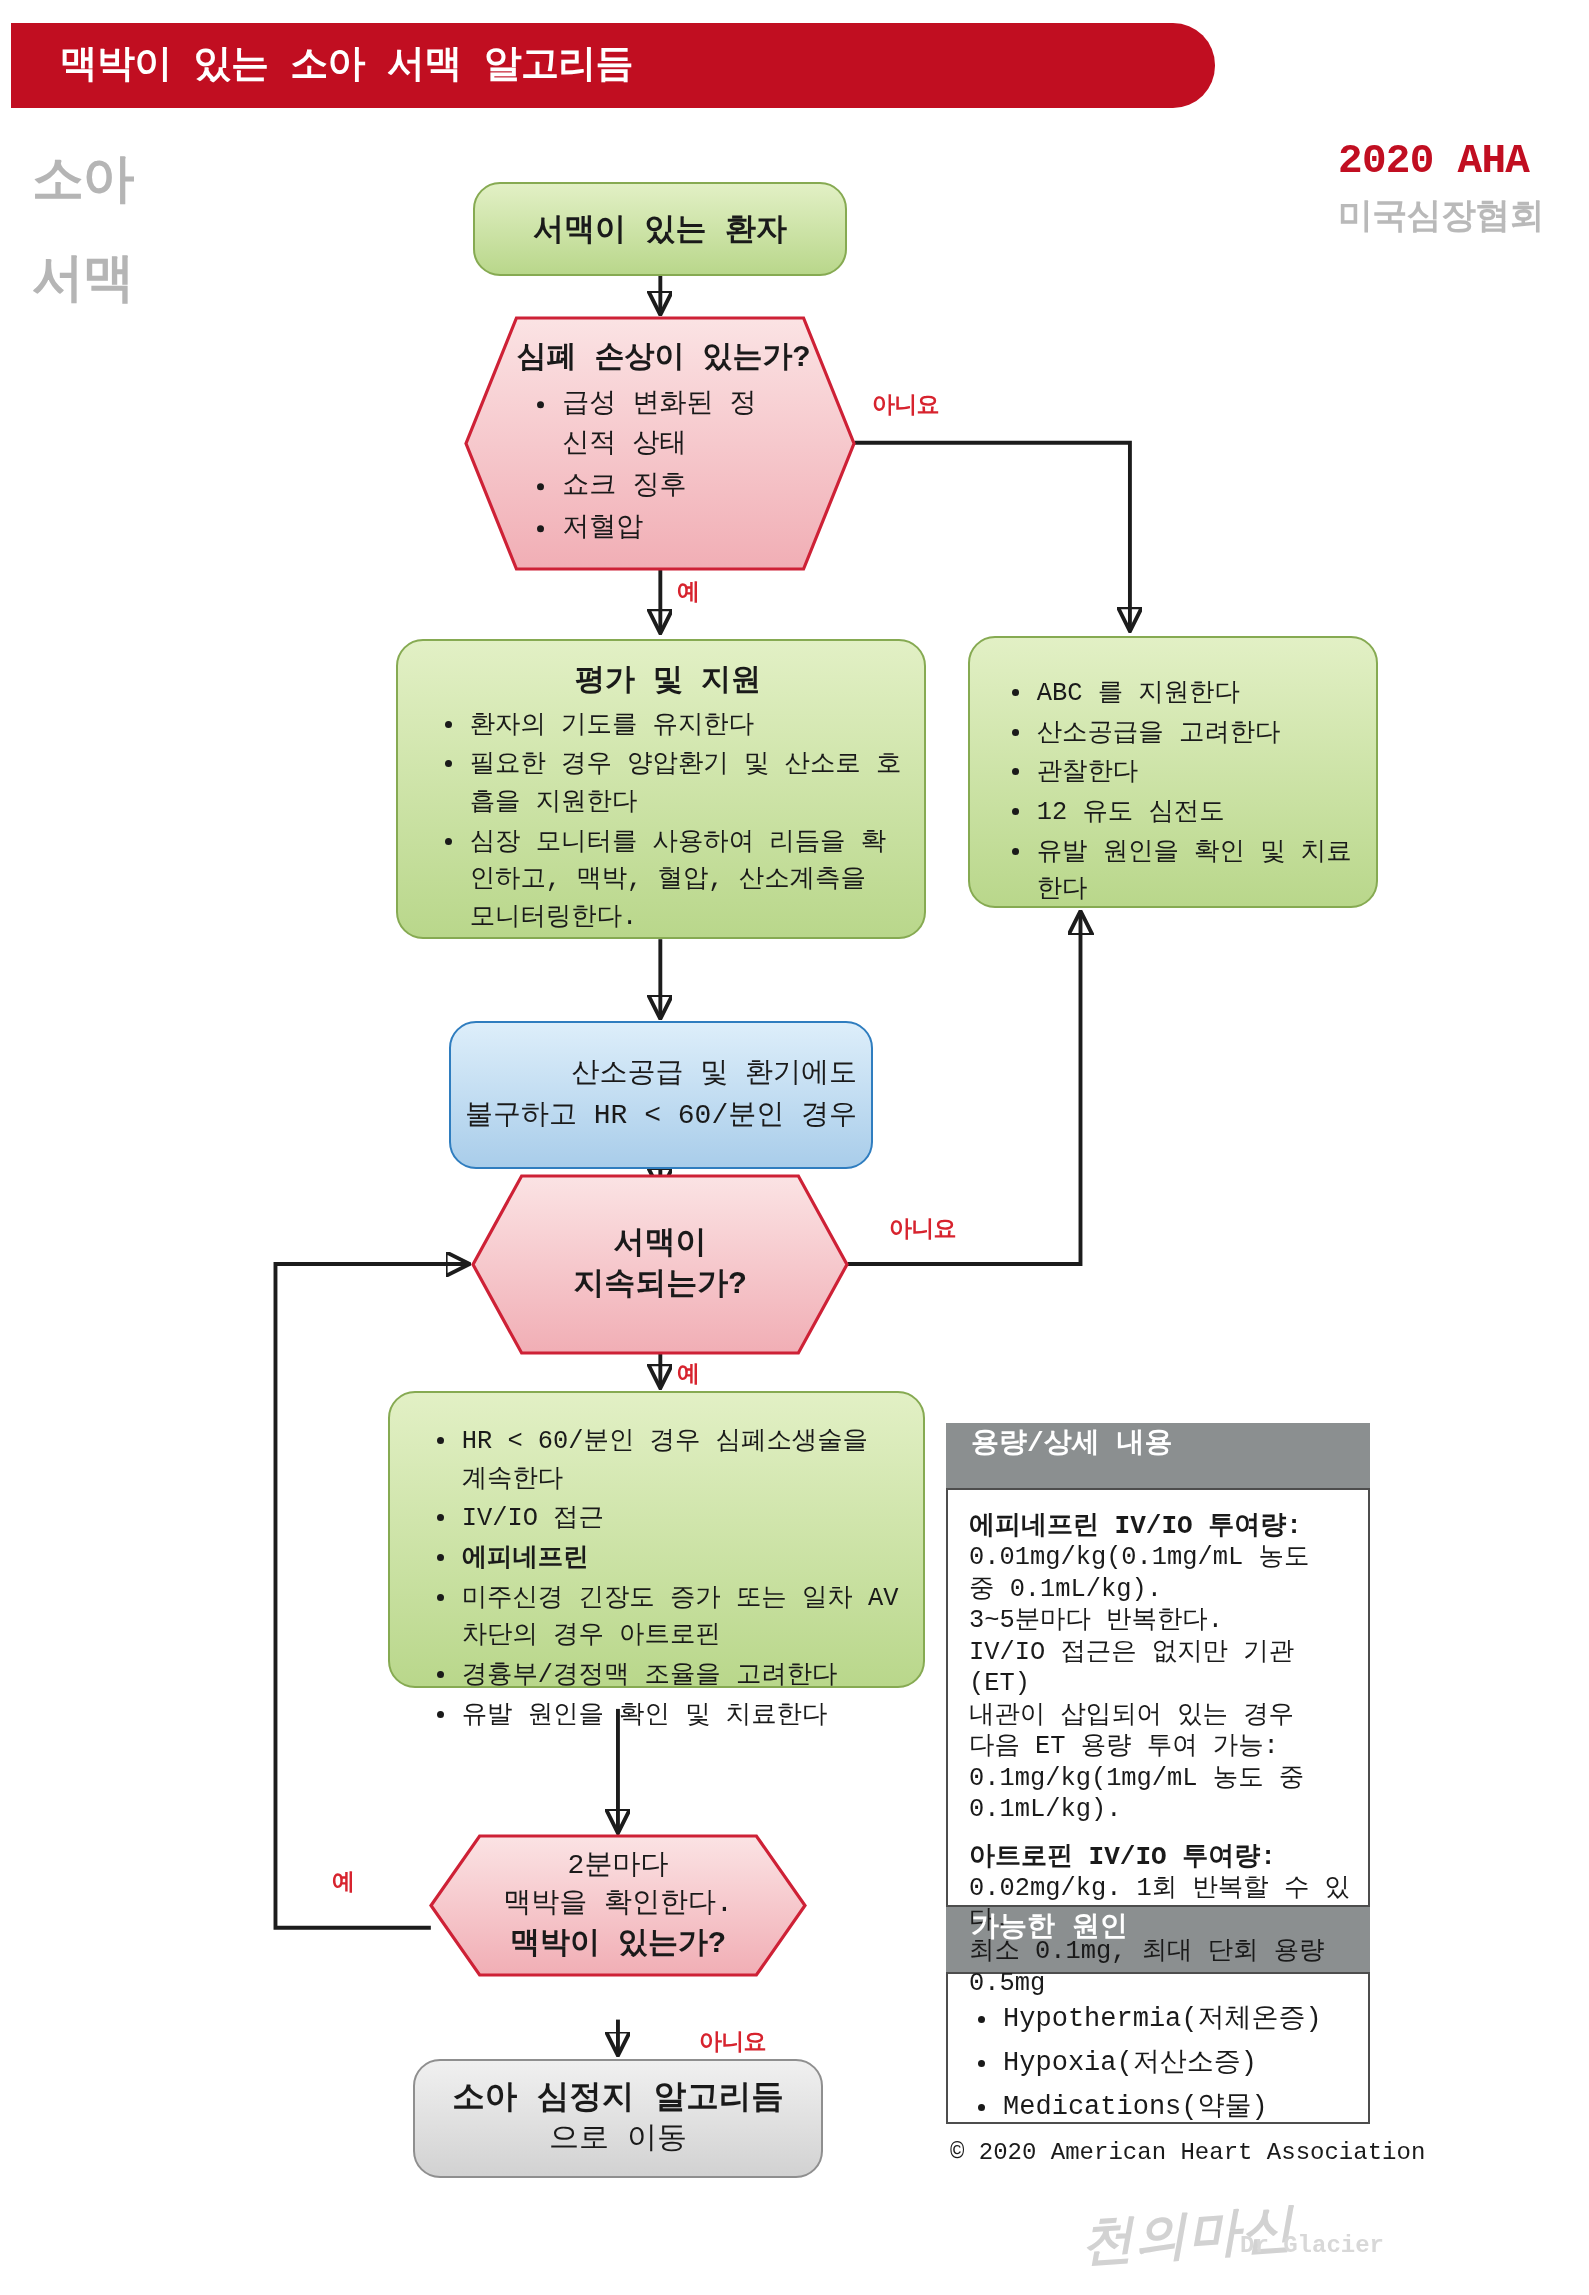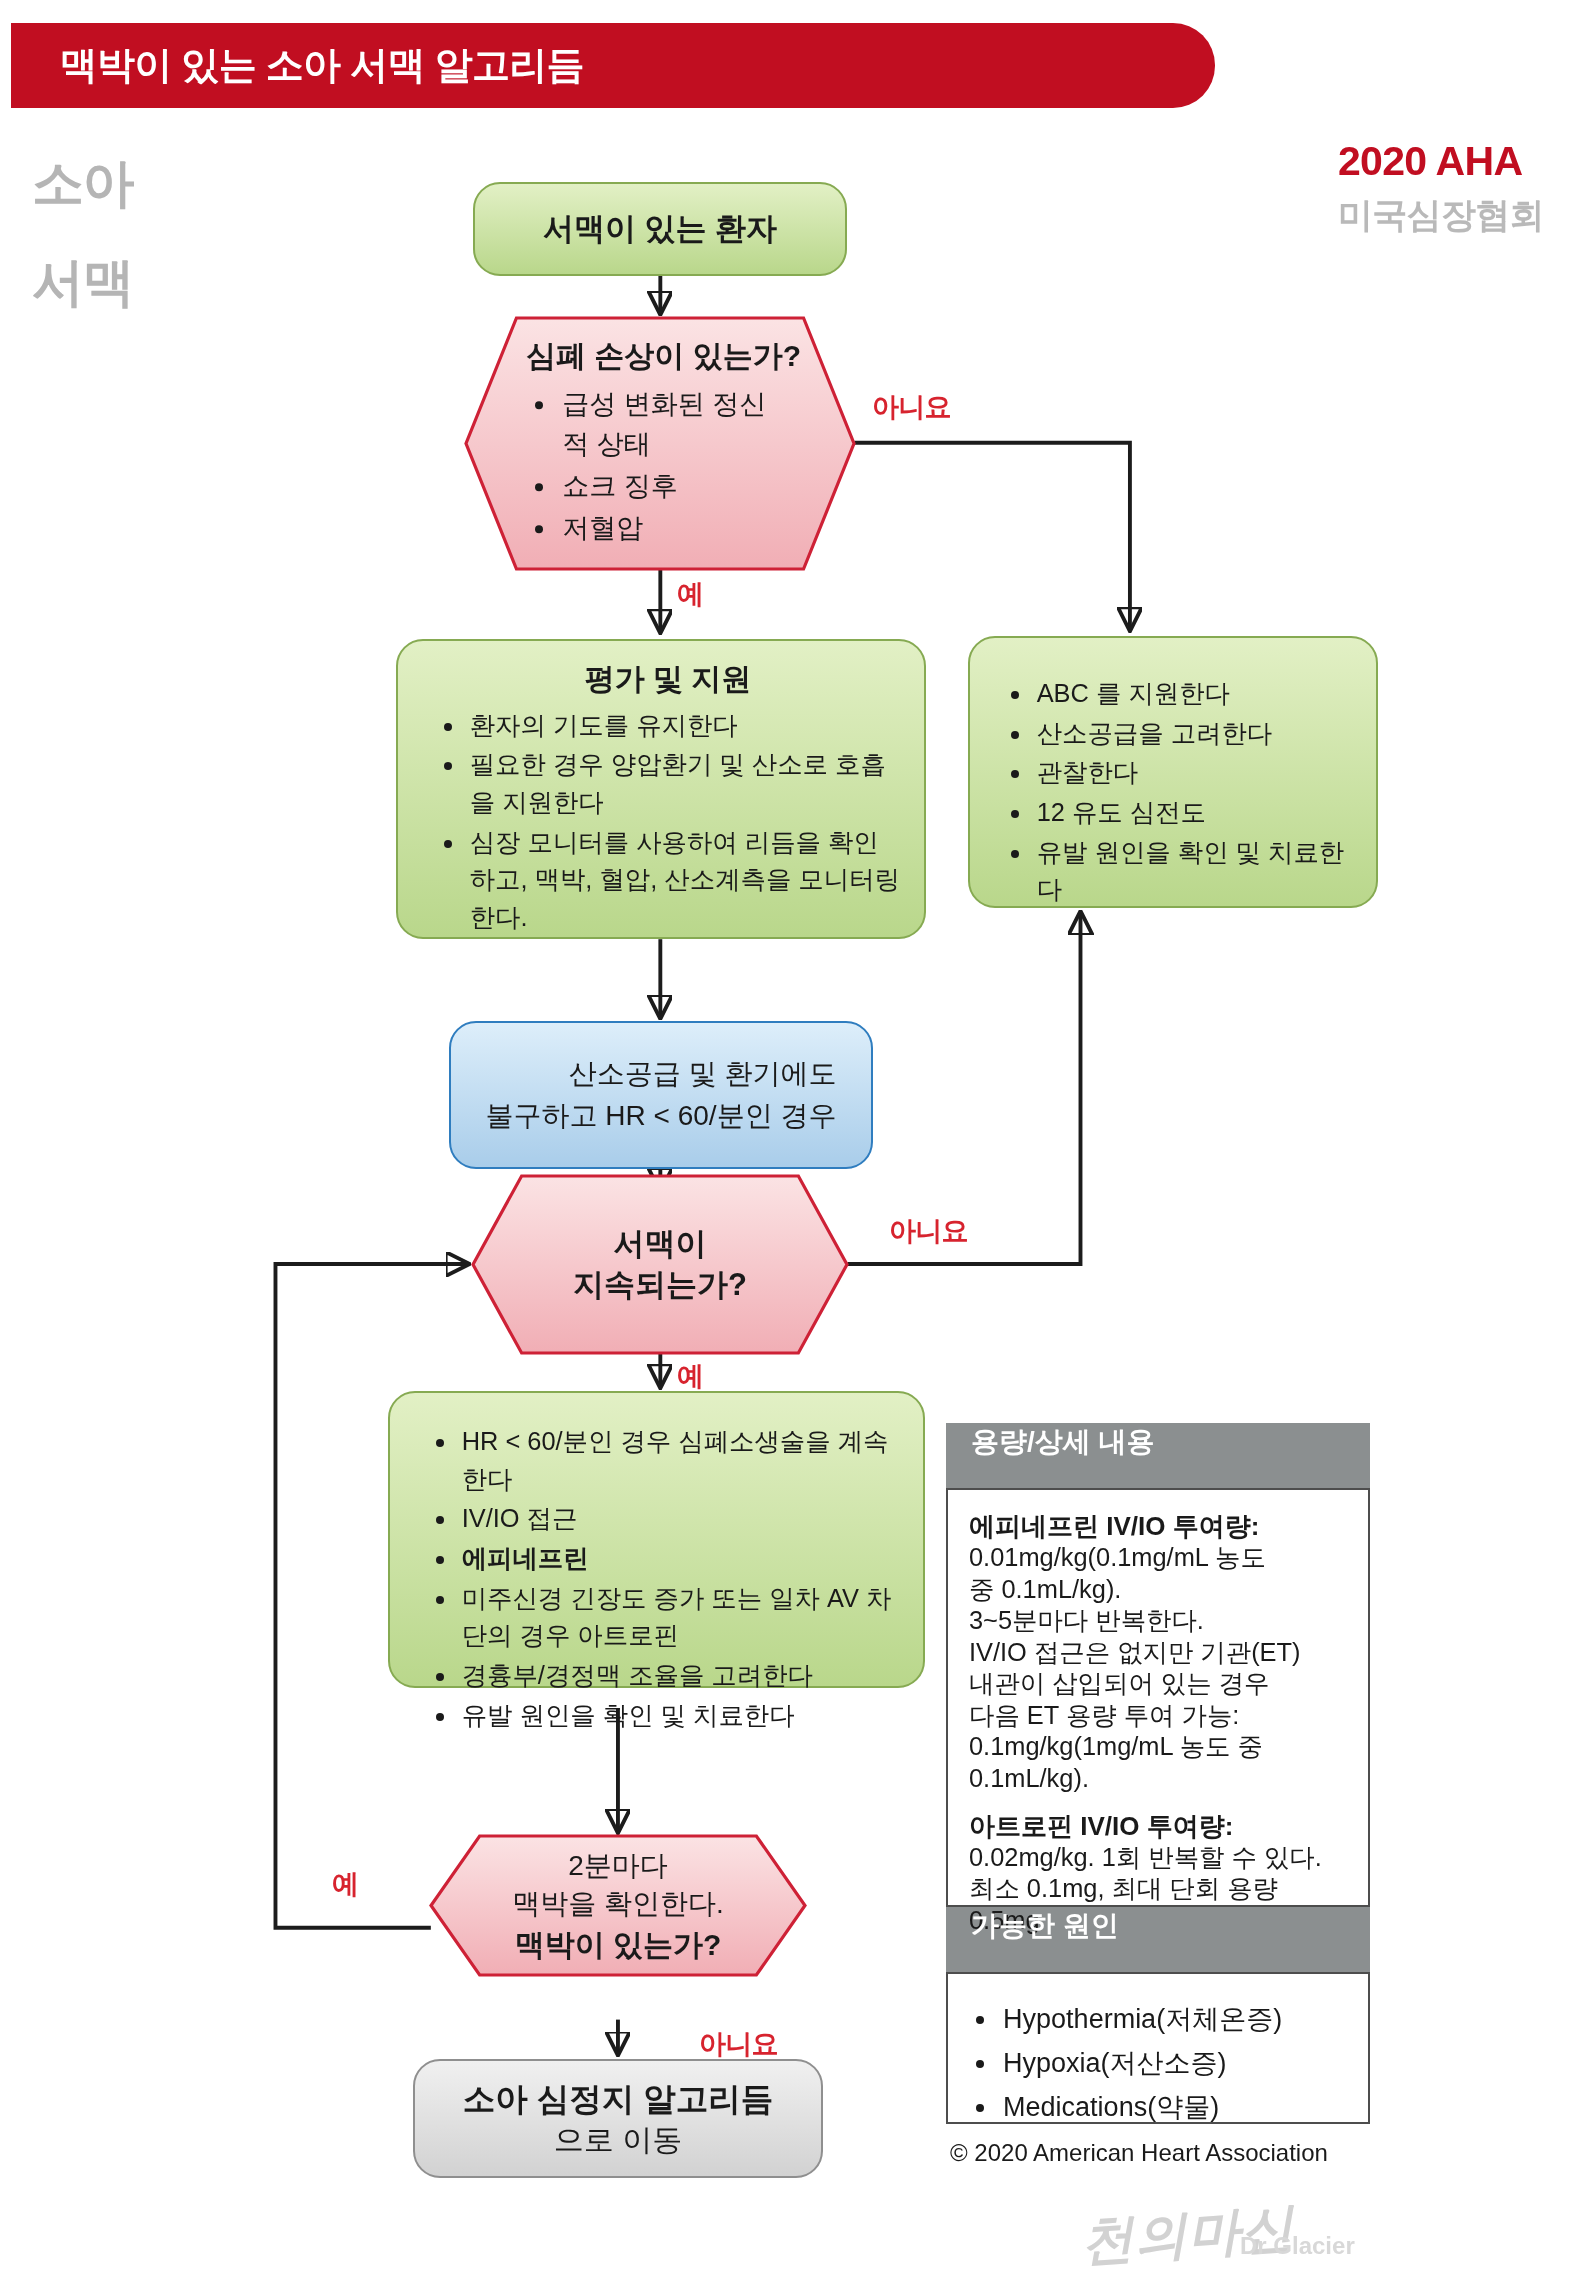--- a/index.html
+++ b/index.html
@@ -1,18 +1,18 @@
 <!DOCTYPE html>
 <html style="font-size:11.3px"><head>
 <meta charset="utf-8">
 <style>
   html,body{margin:0;padding:0;background:#ffffff;}
   .page{
     position:relative;width:1589px;height:2295px;background:#ffffff;overflow:hidden;
-    font-family:Liberation Sans, sans-serif;color:#1a1a1a;border-radius:26px;
+    font-family:Liberation Mono, monospace;color:#1a1a1a;border-radius:26px;
   }
   
   .banner{
     position:absolute;left:10.6px;top:23px;width:1204px;height:85px;
     background:#c10e21;border-radius:0 42px 42px 0;
     color:#ffffff;font-size:38px;font-weight:bold;line-height:85px;padding-left:49px;box-sizing:border-box;
     letter-spacing:-0.7px;
   }
   .side-label{position:absolute;left:32px;top:134px;font-size:52px;font-weight:bold;color:#b5b5b5;line-height:1.9;letter-spacing:-1.4px;}
   .year-label{position:absolute;left:1338px;top:138px;font-size:41px;font-weight:bold;color:#c10e21;letter-spacing:-0.7px;}
@@ -53,21 +53,21 @@
   .hex2{left:473px;top:1176px;width:374px;height:177px;}
   .hex2 .hex-content{text-align:center;font-size:31px;font-weight:bold;line-height:1.35;}
   .box-continue{left:388px;top:1391px;width:537px;height:297px;padding:30px 17.7px 0 35px;}
   .hex3{left:431px;top:1836px;width:374px;height:139px;}
   .hex3 .hex-content{text-align:center;font-size:28px;line-height:1.38;}
   .hex3 .last{font-weight:bold;font-size:30px;}
   .box-arrest{left:413px;top:2059px;width:410px;height:119px;flex-direction:column;line-height:1.3;}
   .arrest-1{font-size:32.5px;font-weight:bold;}
   .arrest-2{font-size:30px;}
 
-  .branch-label{position:absolute;z-index:3;color:#d7232e;font-size:27px;font-weight:bold;letter-spacing:-0.7px;}
+  .branch-label{position:absolute;z-index:3;color:#d7232e;font-size:23px;font-weight:bold;letter-spacing:-0.7px;}
 
   
   .sidebar{position:absolute;left:946px;top:1423px;width:424px;z-index:2;}
   .sb-header{height:65px;background:#8b8f90;color:#ffffff;font-size:28px;font-weight:bold;
              display:flex;padding-left:25px;box-sizing:border-box;}
   .sb-panel{background:#ffffff;border:2.1px solid #4d4d4d;box-sizing:border-box;}
   .sb-panel-dose{height:419px;padding:20px 15.5px 0 21px;font-size:25.4px;line-height:1.24;}
   .sb-title{font-weight:bold;font-size:26px;}
   .sb-gap{height:15.5px;}
   .sb-panel-causes{height:152px;padding:25.4px 14px 0 18.4px;}

